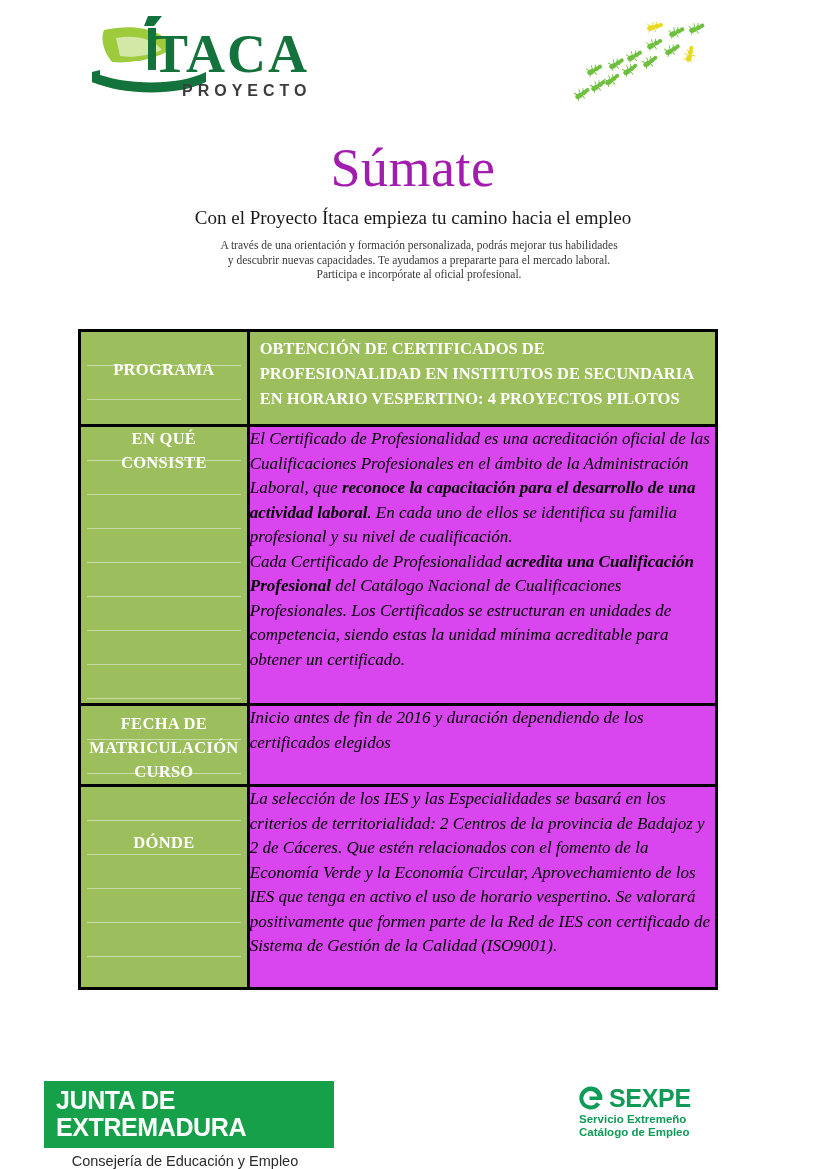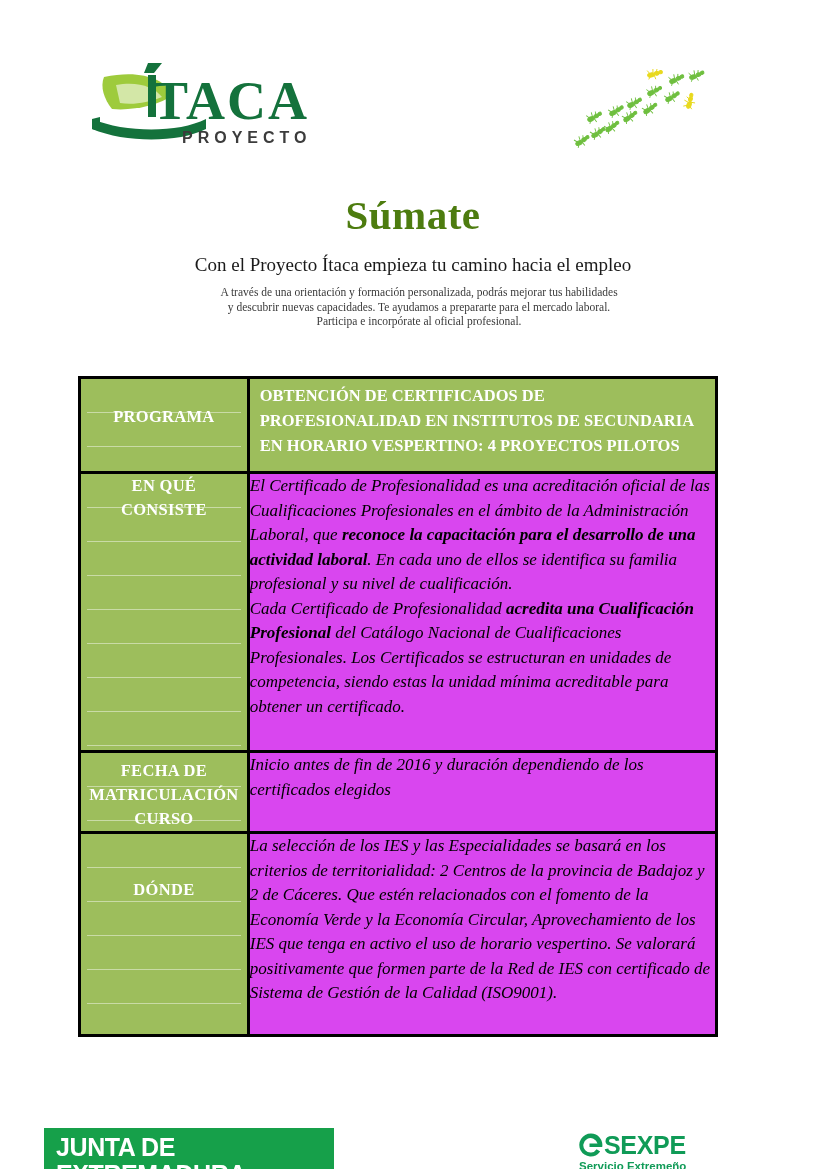--- a/index.html
+++ b/index.html
@@ -14,21 +14,20 @@
     font-family: "Liberation Serif", serif;
     color: #000000;
     overflow: hidden;
   }
 
   
   .page {
     position: relative;
     width: 826px;
     height: 995px;
-    margin-top: 47px;
   }
 
   .itaca-logo {
     position: absolute;
     left: 86px;
     top: 14px;
     width: 300px;
     height: 92px;
   }
   .itaca-logo svg { display: block; }
@@ -44,25 +43,25 @@
 
   .headline-block {
     position: absolute;
     left: 0;
     top: 136px;
     width: 826px;
     text-align: center;
   }
   .headline-title {
     font-family: "Liberation Serif", serif;
-    font-size: 41px;
+    font-size: 54px;
     line-height: 64px;
-    font-weight: 700;
+    font-weight: 400;
     letter-spacing: 0.5px;
-    color: #4d7c0f;
+    color: #a21caf;
   }
   .headline-sub {
     margin-top: 6px;
     font-family: "Liberation Serif", serif;
     font-size: 19px;
     line-height: 24px;
     color: #1a1a1a;
   }
   .headline-para {
     margin-top: 8px;
@@ -192,20 +191,21 @@
   }
 
   .sexpe-logo {
     position: absolute;
     left: 578px;
     top: 1085px;
     width: 180px;
   }
   .sexpe-top {
     display: flex;
+    gap: 5px;
   }
   .sexpe-mark { width: 26px; height: 26px; display: block; }
   .sexpe-word {
     font-family: "Liberation Sans", sans-serif;
     font-weight: bold;
     font-size: 25px;
     line-height: 26px;
     color: #109B57;
     letter-spacing: -0.3px;
   }

